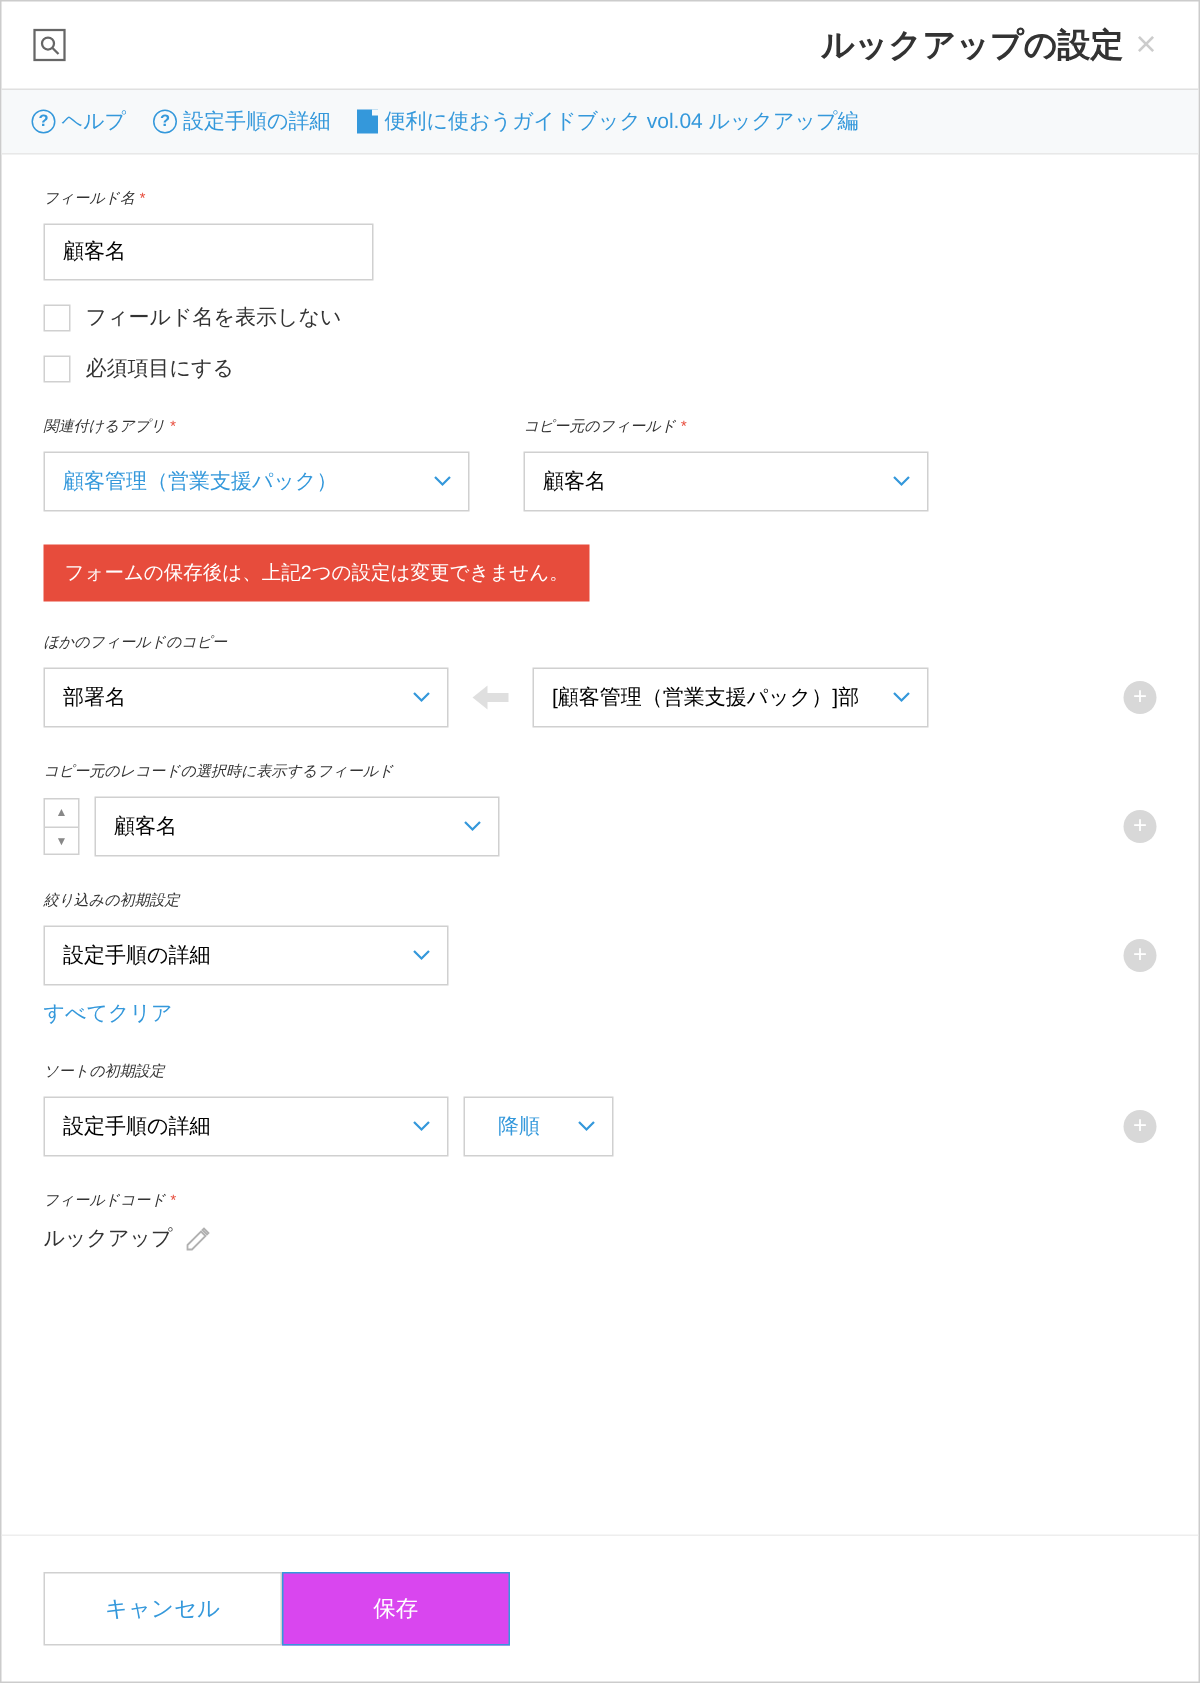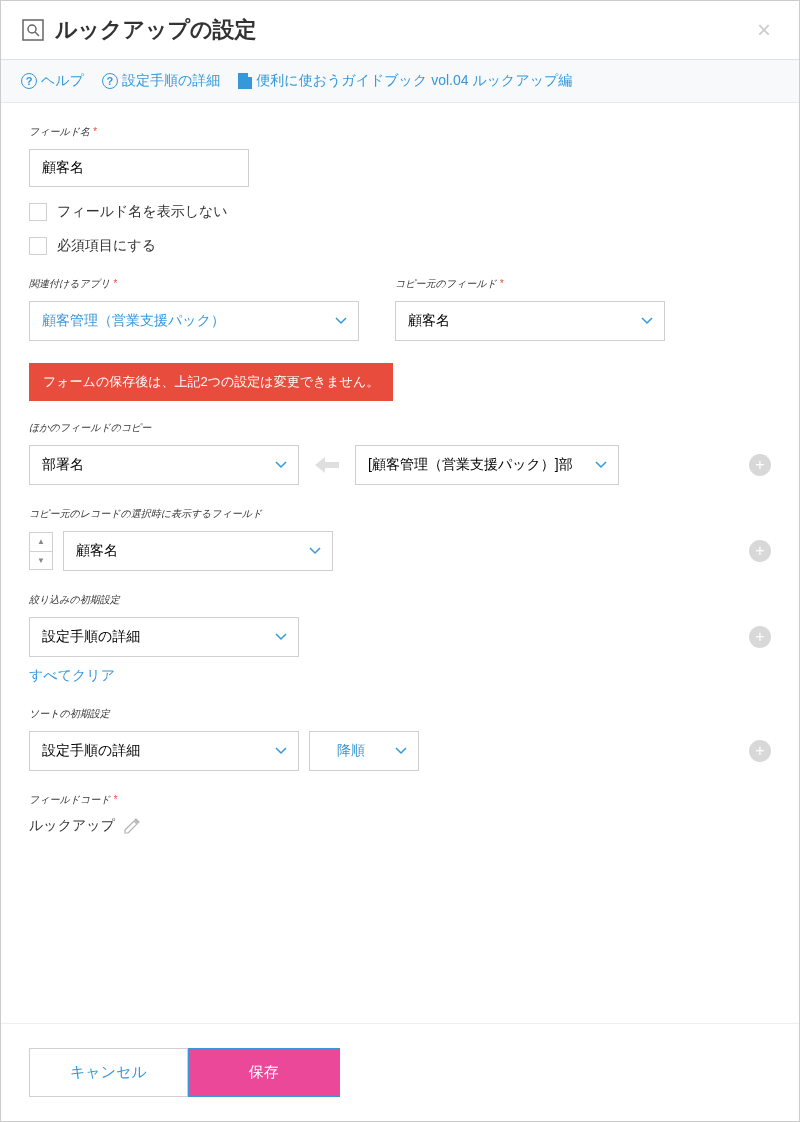--- a/index.html
+++ b/index.html
@@ -1,19 +1,19 @@
 <!DOCTYPE html>
 <html><head>
 <meta charset="utf-8">
 <style>
 * { box-sizing: border-box; margin: 0; padding: 0; font-family: "Hiragino Kaku Gothic ProN", "メイリオ", Meiryo, sans-serif; }
 body { background: #fff; width: 800px; height: 1122px; border: 1px solid #ccc; display: flex; flex-direction: column; }
 .header { display: flex; align-items: center; padding: 14px 20px; border-bottom: 1px solid #e0e0e0; }
 .header-icon { width: 24px; height: 24px; margin-right: 10px; }
-.header-title { font-size: 22px; font-weight: bold; color: #333; flex: 1; }
+.header-title { font-size: 22px; font-weight: bold; color: #333; flex: 1; text-align: right; }
 .close-btn { font-size: 24px; color: #ccc; cursor: pointer; padding: 0 8px; }
 .help-bar { background: #f7f9fa; padding: 12px 20px; display: flex; gap: 18px; align-items: center; border-bottom: 1px solid #e8e8e8; }
 .help-link { color: #3498db; font-size: 14px; text-decoration: none; display: flex; align-items: center; gap: 4px; cursor: pointer; }
 .help-q { width: 16px; height: 16px; border: 1.5px solid #3498db; border-radius: 50%; display: inline-flex; align-items: center; justify-content: center; font-size: 11px; font-weight: bold; color: #3498db; }
 .doc-icon { width: 14px; height: 16px; background: #3498db; display: inline-block; position: relative; }
 .doc-icon::before { content: ''; position: absolute; top: 0; right: 0; width: 4px; height: 4px; background: #f7f9fa; }
 .content { padding: 22px 28px; flex: 1; overflow-y: auto; }
 .field-group { margin-bottom: 22px; }
 .field-label { font-size: 10px; color: #333; margin-bottom: 10px; display: block; font-style: italic; }
 .required { color: #e74c3c; }
@@ -36,26 +36,26 @@
 .spinner { width: 24px; height: 38px; border: 1px solid #d0d0d0; display: flex; flex-direction: column; }
 .spinner div { flex: 1; display: flex; align-items: center; justify-content: center; font-size: 8px; color: #888; border-bottom: 1px solid #d0d0d0; }
 .spinner div:last-child { border-bottom: none; }
 .clear-link { color: #3498db; font-size: 14px; margin-top: 10px; display: inline-block; cursor: pointer; }
 .field-code-row { display: flex; align-items: center; gap: 8px; }
 .field-code-val { font-size: 14px; color: #333; }
 .edit-icon { width: 18px; height: 18px; opacity: 0.5; cursor: pointer; }
 .footer { padding: 24px 28px; display: flex; justify-content: flex-start; border-top: 1px solid #eee; }
 .btn { padding: 14px 40px; font-size: 15px; border: 1px solid #d0d0d0; background: #fff; cursor: pointer; }
 .btn-cancel { color: #3498db; }
-.btn-save { background: #ec4899; color: #fff; border-color: #3498db; padding: 14px 60px; }
+.btn-save { background: #d946ef; color: #fff; border-color: #3498db; padding: 14px 60px; }
 .flex-row { display: flex; align-items: center; gap: 10px; }
-.w330 { width: 330px; }
+.w330 { width: 284px; }
 .w270 { width: 270px; }
 .w260 { width: 264px; }
-.w100 { width: 110px; }
+.w100 { width: 100px; }
 </style>
 </head>
 <body>
 
 <div class="header">
   <svg class="header-icon" viewBox="0 0 24 24">
       <rect x="2" y="2" width="20" height="20" fill="none" stroke="#666" stroke-width="1.5"></rect>
       <circle cx="11" cy="11" r="4" fill="none" stroke="#666" stroke-width="1.5"></circle>
       <line x1="14" y1="14" x2="18" y2="18" stroke="#666" stroke-width="1.5"></line>
     </svg>

